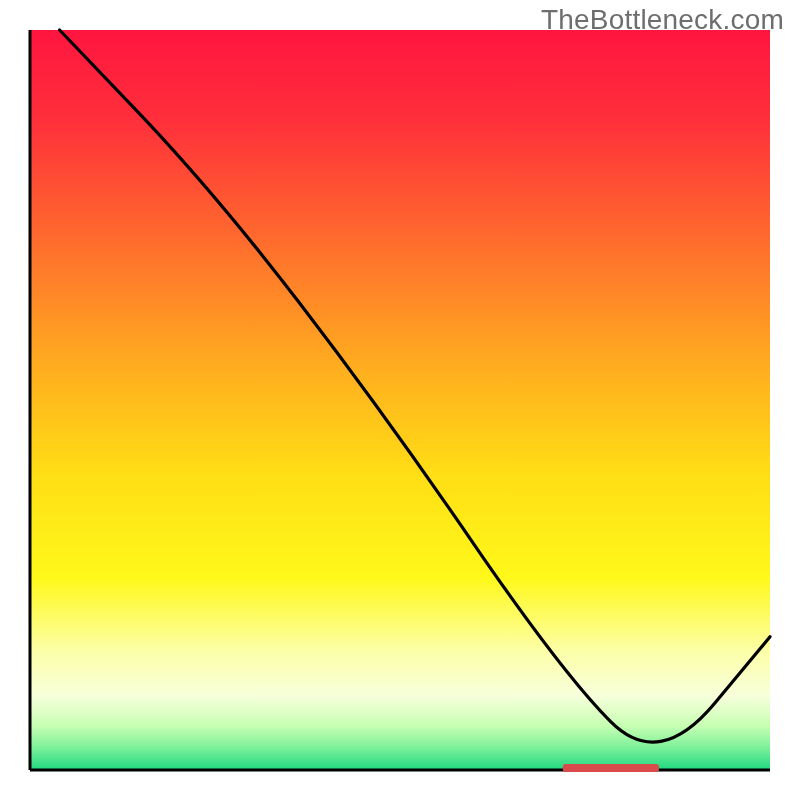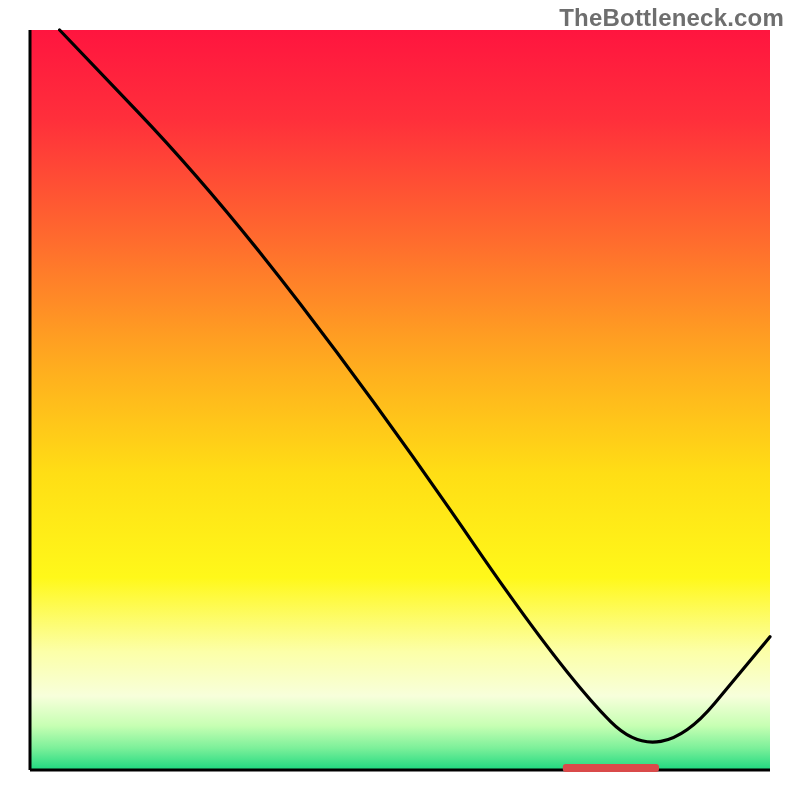--- a/index.html
+++ b/index.html
@@ -14,22 +14,22 @@
   .stage {
     position: relative;
     width: 800px;
     height: 800px;
   }
   .watermark {
     position: absolute;
     top: 4px;
     right: 16px;
     color: #6e6e6e;
-    font-size: 24px;
-    font-weight: 700;
+    font-size: 28px;
+    font-weight: 400;
     letter-spacing: 0.2px;
   }
   svg.plot {
     position: absolute;
     left: 0;
     top: 0;
   }
 </style>
 </head>
 <body>

